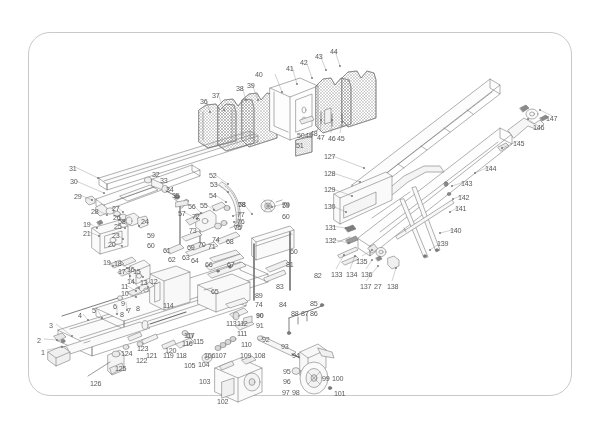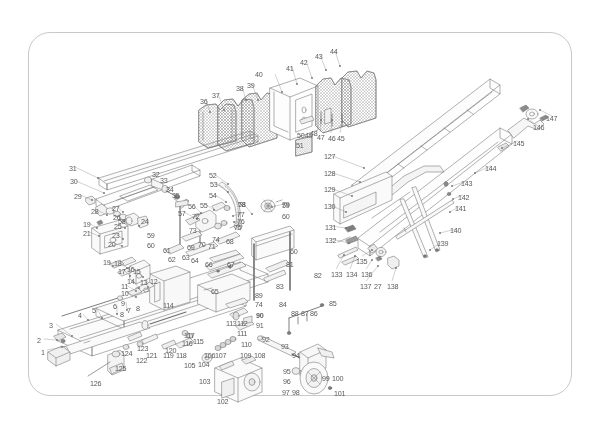--- a/index.html
+++ b/index.html
@@ -605,21 +605,21 @@
       <div class="lbl" style="left: 234px; top: 224px; color: rgb(91, 91, 91);">75</div>
       <div class="lbl" style="left: 237px; top: 218px; color: rgb(91, 91, 91);">76</div>
       <div class="lbl" style="left: 237px; top: 211px; color: rgb(91, 91, 91);">77</div>
       <div class="lbl" style="left: 238px; top: 201px; color: rgb(91, 91, 91);">78</div>
       <div class="lbl" style="left: 282px; top: 201px; color: rgb(91, 91, 91);">79</div>
       <div class="lbl" style="left: 290px; top: 248px; color: rgb(91, 91, 91);">60</div>
       <div class="lbl" style="left: 286px; top: 261px; color: rgb(91, 91, 91);">81</div>
       <div class="lbl" style="left: 274px; top: 272px; color: rgb(91, 91, 91); margin-left: 40px;">82</div>
       <div class="lbl" style="left: 276px; top: 283px; color: rgb(91, 91, 91);">83</div>
       <div class="lbl" style="left: 279px; top: 301px; color: rgb(91, 91, 91);">84</div>
-      <div class="lbl" style="left: 310px; top: 300px; color: rgb(91, 91, 91); margin-left: 19px;">85</div>
+      <div class="lbl" style="left: 310px; top: 300px; color: rgb(91, 91, 91);">85</div>
       <div class="lbl" style="left: 310px; top: 310px; color: rgb(91, 91, 91);">86</div>
       <div class="lbl" style="left: 301px; top: 310px; color: rgb(91, 91, 91);">87</div>
       <div class="lbl" style="left: 291px; top: 310px; color: rgb(91, 91, 91); text-align: center;">88</div>
       <div class="lbl" style="left: 255px; top: 292px; color: rgb(91, 91, 91);">89</div>
       <div class="lbl" style="left: 256px; top: 312px; color: rgb(91, 91, 91); font-weight: bold;">90</div>
       <div class="lbl" style="left: 256px; top: 322px; color: rgb(91, 91, 91);">91</div>
       <div class="lbl" style="left: 262px; top: 336px; color: rgb(91, 91, 91);">92</div>
       <div class="lbl" style="left: 281px; top: 343px; color: rgb(91, 91, 91);">93</div>
       <div class="lbl" style="left: 292px; top: 352px; color: rgb(91, 91, 91);">94</div>
       <div class="lbl" style="left: 283px; top: 368px; color: rgb(91, 91, 91);">95</div>

